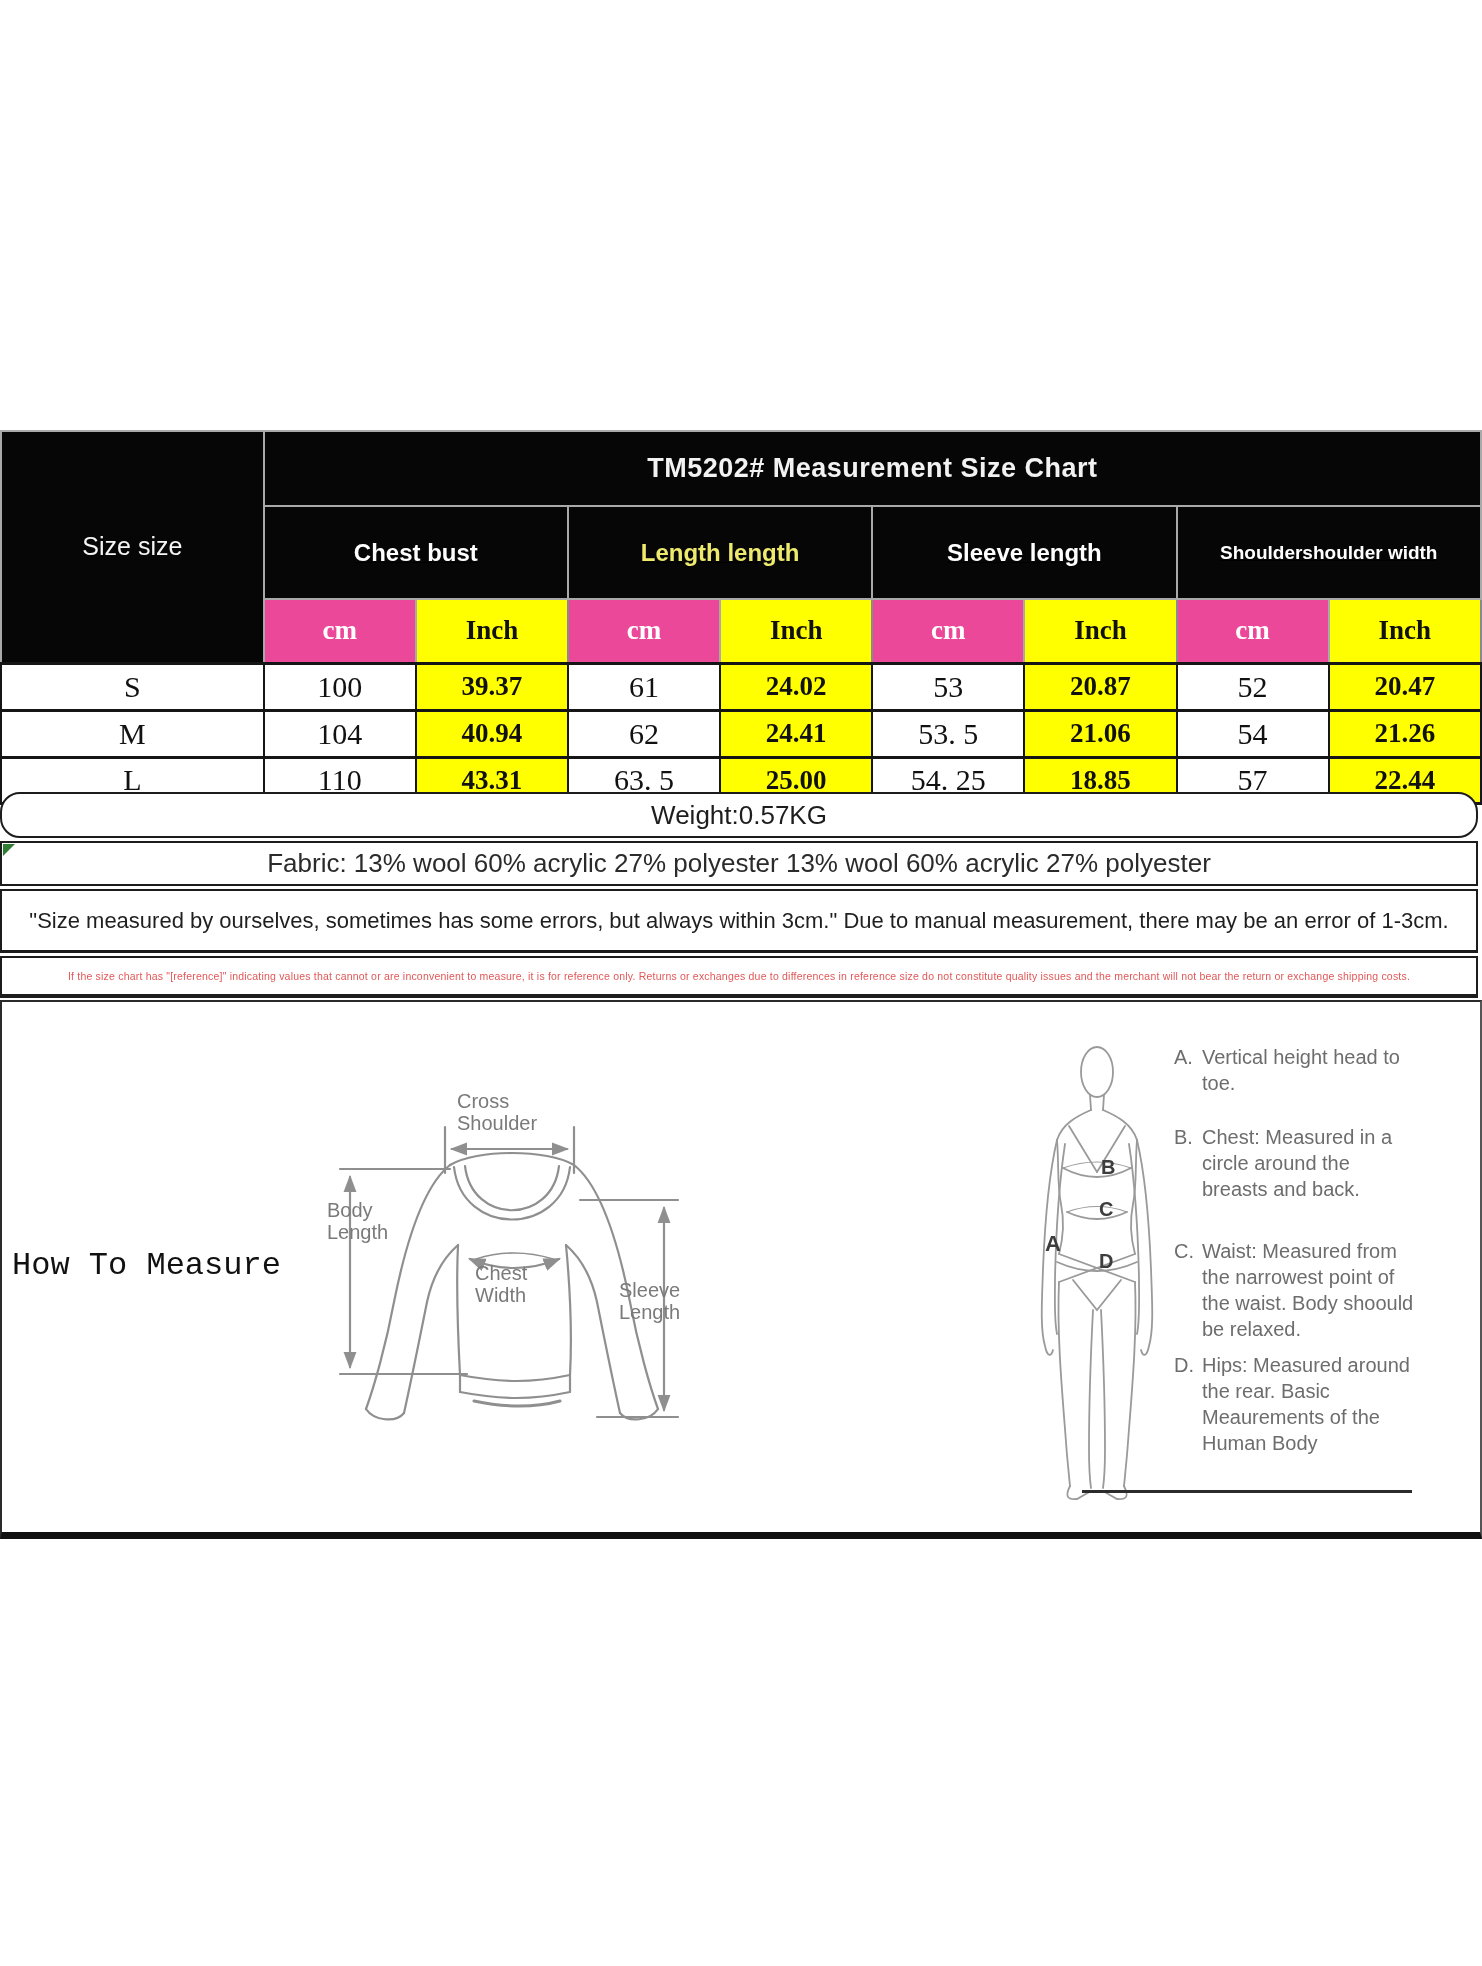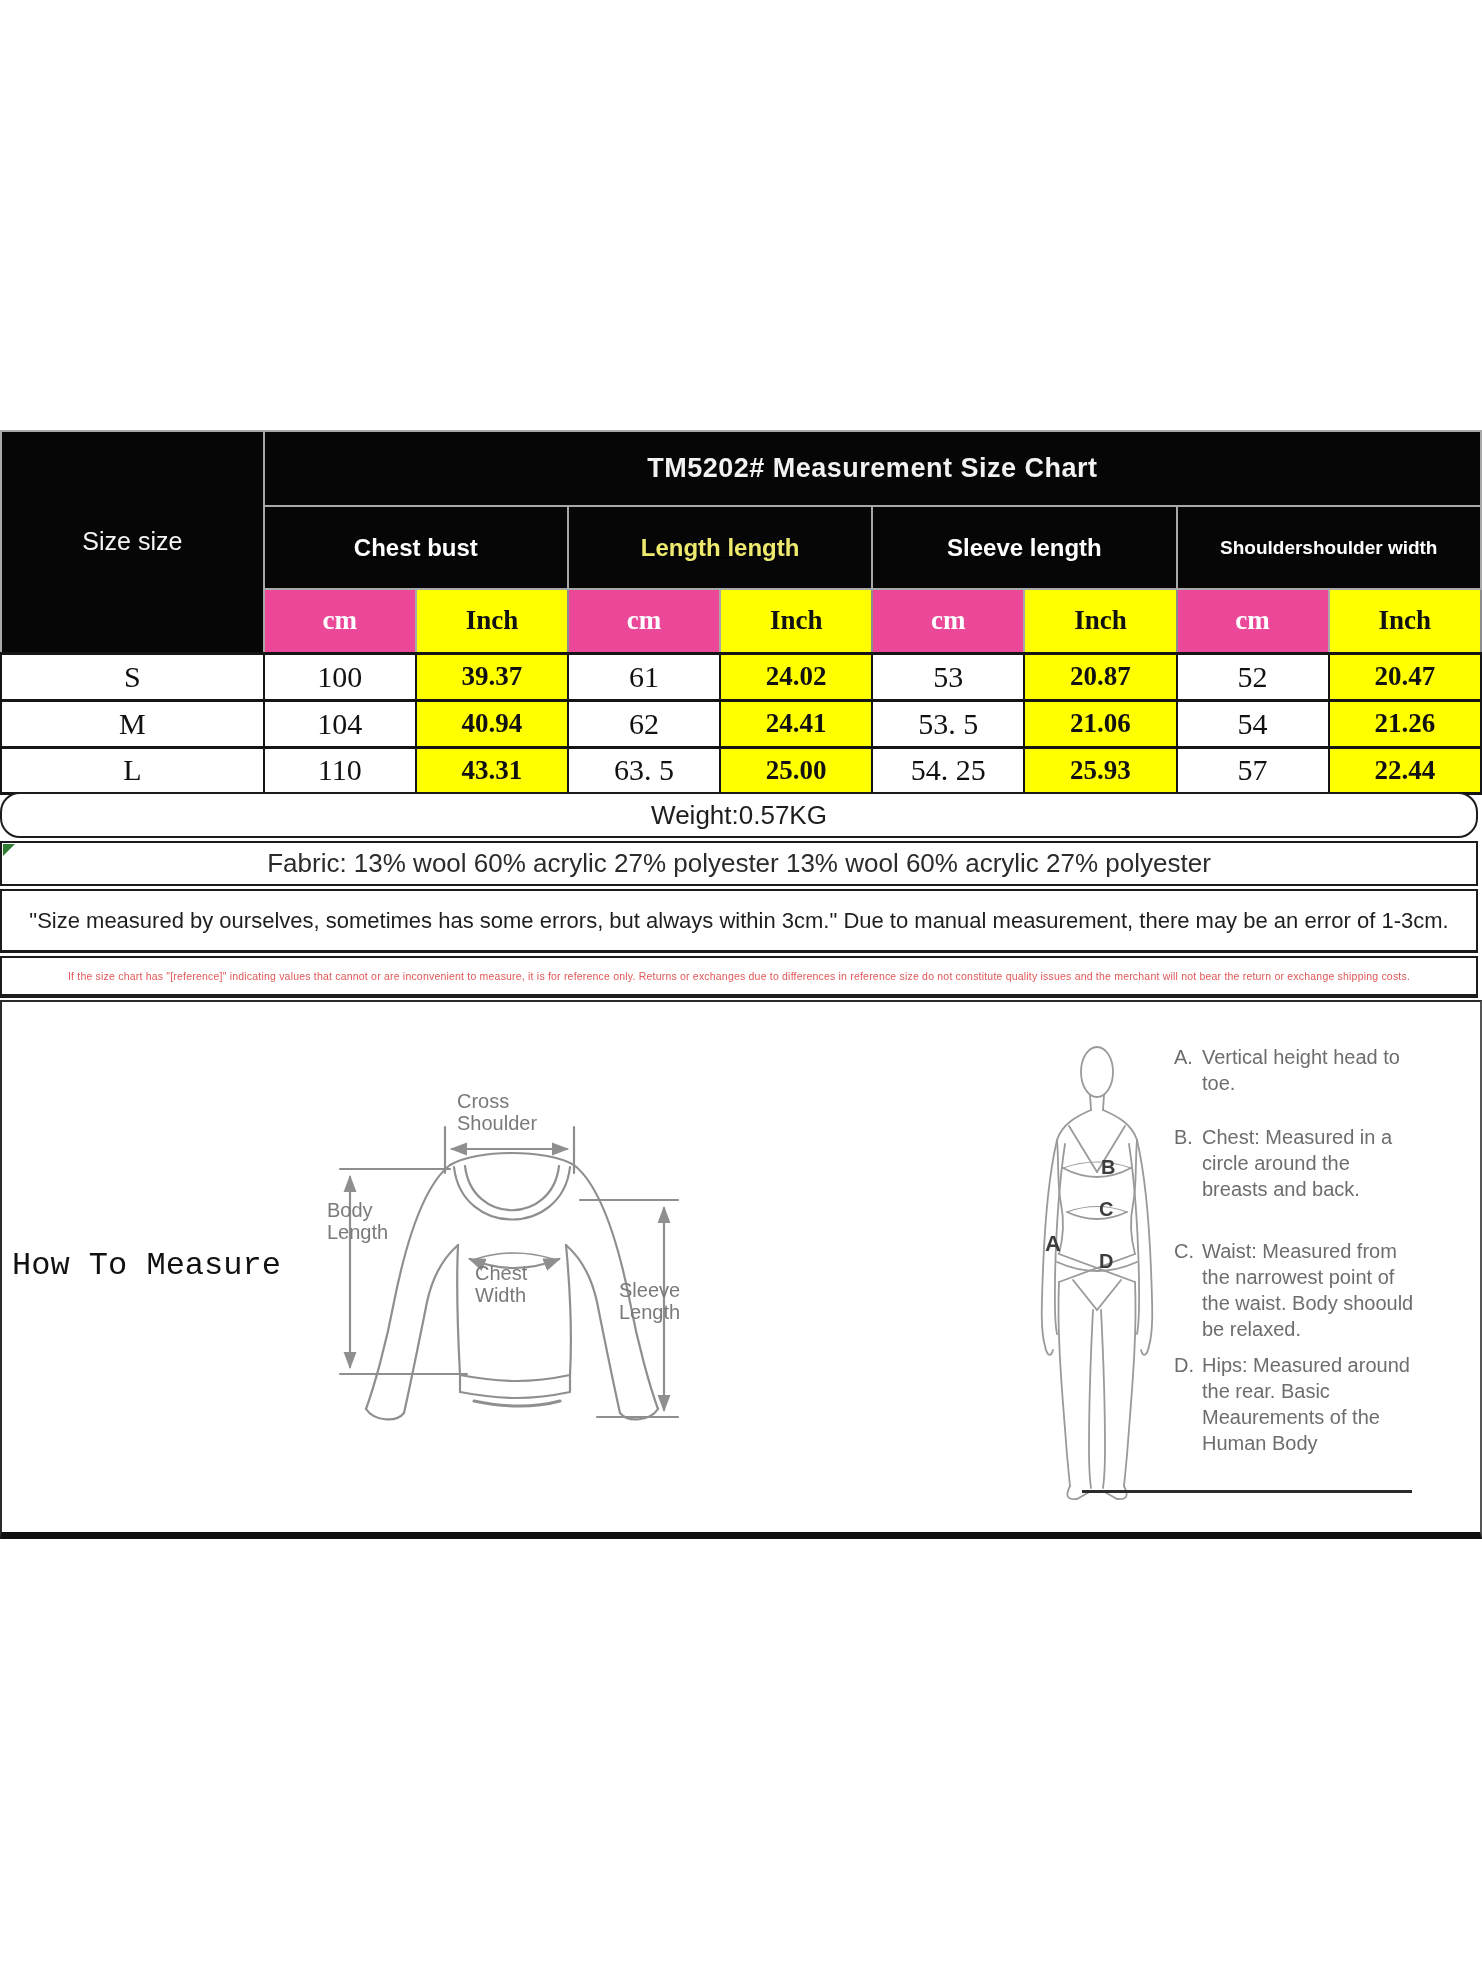--- a/index.html
+++ b/index.html
@@ -4,21 +4,21 @@
 <style>
   html,body{margin:0;padding:0;background:#fff;}
   .canvas{position:relative;width:1482px;height:1966px;background:#ffffff;overflow:hidden;
           font-family:"Liberation Sans",sans-serif;}
 
   
   .tbl-wrap{position:absolute;left:0;top:430px;width:1482px;height:362px;}
   table.size-table{width:100%;height:100%;border-collapse:collapse;table-layout:fixed;}
   .size-table td{padding:0;text-align:center;vertical-align:middle;overflow:hidden;}
   .hd{background:#060606;border:2px solid #a9a9a9;color:#fff;}
-  .r-title{height:75px;} .r-group{height:83px;text-decoration:underline;} .r-unit{height:64px;}
+  .r-title{height:75px;} .r-group{height:93px;text-decoration:underline;} .r-unit{height:64px;}
   .r-data{height:47px;}
   .title-cell span{font-size:27px;font-weight:bold;color:#f2f2f2;letter-spacing:.5px;}
   .size-hd span{font-size:25px;font-weight:500;color:#f5f5f5;}
   .g span{font-size:24px;font-weight:600;}
   .g.yellow-text span{color:#eeea6e;}
   .g.small span{font-size:19px;}
   .unit-cm{background:#ec4899;border:2px solid #a9a9a9;color:#fff;
            font-family:"Liberation Serif",serif;font-size:27px;font-weight:bold;}
   .unit-inch{background:#ffff00;border:2px solid #8a8a8a;color:#111;
            font-family:"Liberation Serif",serif;font-size:27px;font-weight:bold;}
@@ -131,21 +131,21 @@
         <td class="v">54</td>
         <td class="v inch">21.26</td>
       </tr>
       <tr class="r-data" style="height:46px">
         <td class="size-val">L</td>
         <td class="v">110</td>
         <td class="v inch">43.31</td>
         <td class="v">63. 5</td>
         <td class="v inch">25.00</td>
         <td class="v">54. 25</td>
-        <td class="v inch">25.93</td>
+        <td class="v inch">18.85</td>
         <td class="v">57</td>
         <td class="v inch">22.44</td>
       </tr>
     </tbody>
       </table>
   </div>
 
   <div class="box weight-box">
     <span>Weight:0.57KG</span>
   </div>

